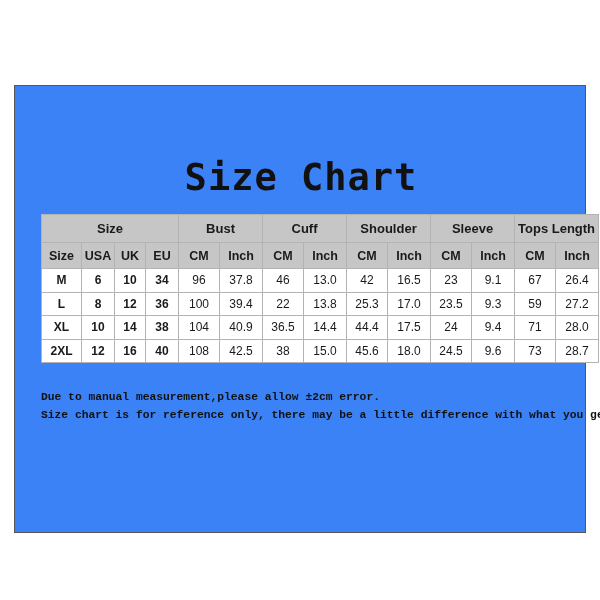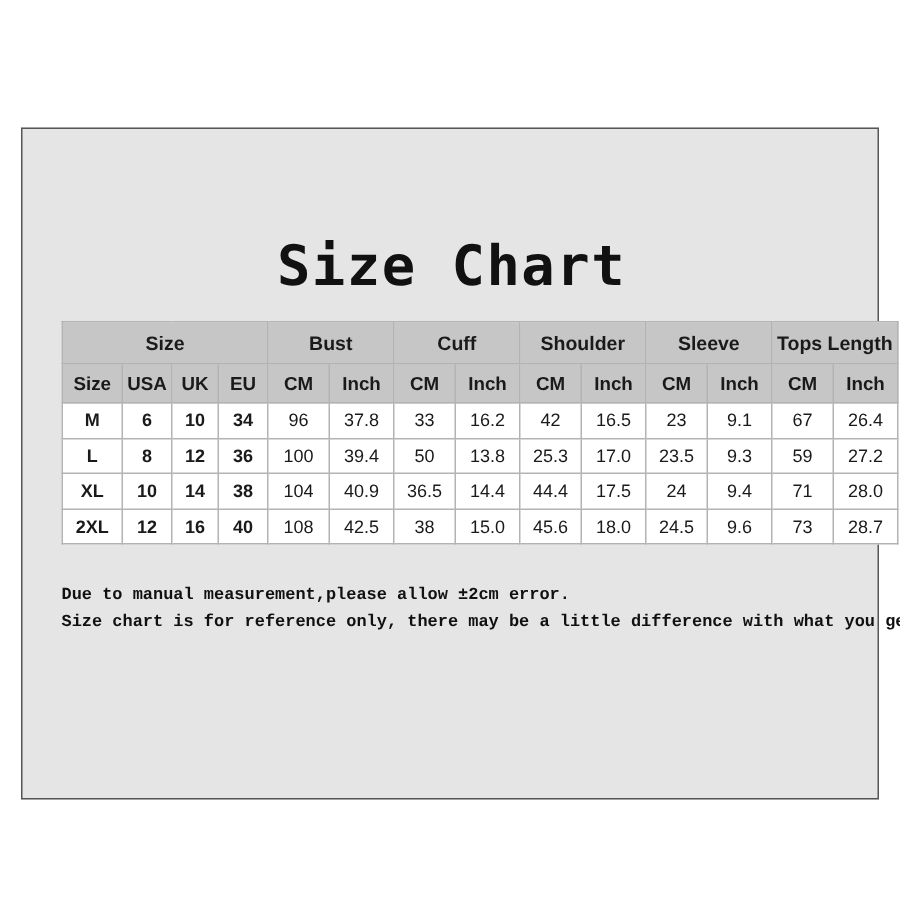--- a/index.html
+++ b/index.html
@@ -23,21 +23,21 @@
 
   
   #frame {
     position: absolute;
     left: 14px;
     top: 85px;
     width: 572px;
     height: 448px;
     border: 1.5px solid #555555;
     box-sizing: border-box;
-    background: #e5e5e5;
+    background: #3b82f6;
   }
 
   #title {
     position: absolute;
     left: 0;
     top: 70px;
     width: 572px;
     text-align: center;
     font-family: "DejaVu Sans Mono", "Liberation Mono", monospace;
     font-weight: bold;
@@ -172,37 +172,37 @@
             </tr>
         </thead>
         <tbody>
             <tr>
               <td class="szcol">M</td>
               <td class="szcol">6</td>
               <td class="szcol">10</td>
               <td class="szcol">34</td>
               <td>96</td>
               <td>37.8</td>
-              <td>33</td>
-              <td>16.2</td>
+              <td>46</td>
+              <td>13.0</td>
               <td>42</td>
               <td>16.5</td>
               <td>23</td>
               <td>9.1</td>
               <td>67</td>
               <td>26.4</td>
             </tr>
             <tr>
               <td class="szcol">L</td>
               <td class="szcol">8</td>
               <td class="szcol">12</td>
               <td class="szcol">36</td>
               <td>100</td>
               <td>39.4</td>
-              <td>50</td>
+              <td>22</td>
               <td>13.8</td>
               <td>25.3</td>
               <td>17.0</td>
               <td>23.5</td>
               <td>9.3</td>
               <td>59</td>
               <td>27.2</td>
             </tr>
             <tr>
               <td class="szcol">XL</td>

